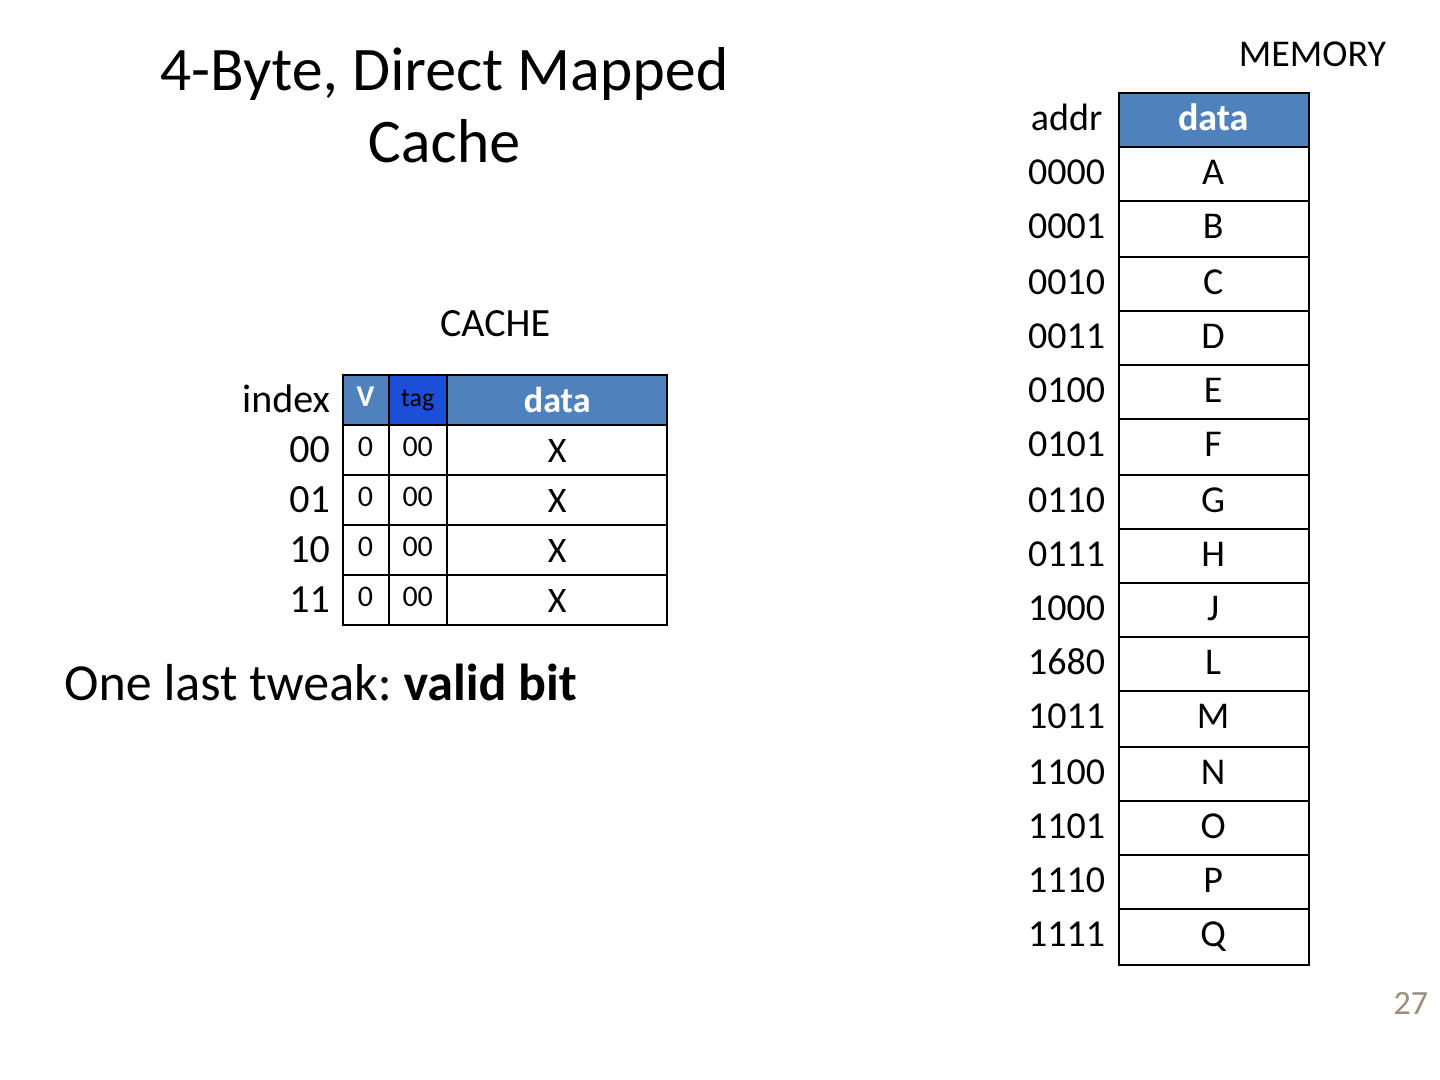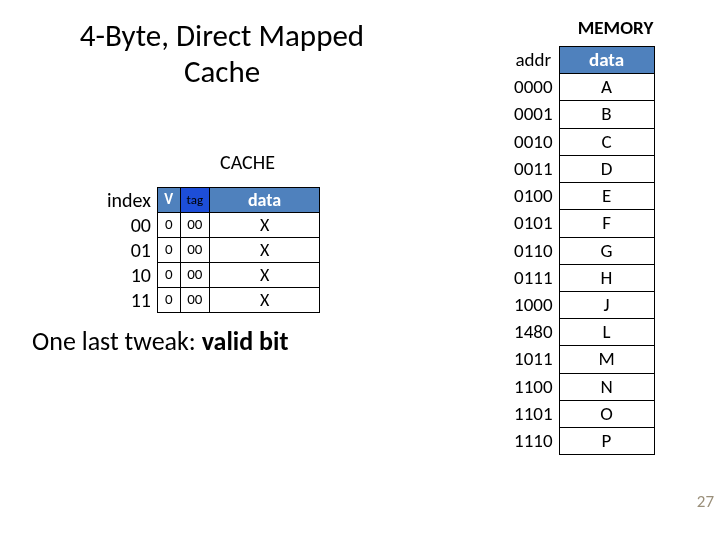--- a/index.html
+++ b/index.html
@@ -25,21 +25,21 @@
     text-align: center;
     font-weight: 400;
   }
   .cache-label {
     position: absolute;
     left: 220px; top: 150px;
     font-size: 20px;
   }
   .cache-table {
     position: absolute;
-    left: 101px; top: 187px;
+    left: 115px; top: 187px;
     border-collapse: collapse;
   }
   .cache-table td, .cache-table th {
     border: 1px solid #000;
     padding: 1px 6px;
     text-align: center;
     font-weight: 400;
     line-height: 1.15;
   }
   .cache-table .idx-col {
@@ -64,23 +64,23 @@
   .tweak {
     position: absolute;
     left: 32px; top: 325px;
     font-size: 26px;
   }
   .tweak .bold { font-weight: 700; margin-top: 21px; }
   .mem-label {
     position: absolute;
     left: 538px; top: 16px;
     width: 155px;
-    text-align: center;
+    text-align: right;
     font-size: 19px;
-    font-weight: 700;
+    font-weight: 400;
   }
   .mem-table {
     position: absolute;
     left: 508px; top: 46px;
     border-collapse: collapse;
   }
   .mem-table td, .mem-table th {
     padding: 0 6px;
     font-size: 19px;
     line-height: 1.38;
@@ -191,36 +191,40 @@
         </tr>
       <tr>
           <td class="addrcell">0111</td>
           <td class="mdatacell">H</td>
         </tr>
       <tr>
           <td class="addrcell">1000</td>
           <td class="mdatacell">J</td>
         </tr>
       <tr>
-          <td class="addrcell">1480</td>
+          <td class="addrcell">1680</td>
           <td class="mdatacell">L</td>
         </tr>
       <tr>
           <td class="addrcell">1011</td>
           <td class="mdatacell">M</td>
         </tr>
       <tr>
           <td class="addrcell">1100</td>
           <td class="mdatacell">N</td>
         </tr>
       <tr>
           <td class="addrcell">1101</td>
           <td class="mdatacell">O</td>
         </tr>
       <tr>
           <td class="addrcell">1110</td>
           <td class="mdatacell">P</td>
         </tr>
+      <tr>
+          <td class="addrcell">1111</td>
+          <td class="mdatacell">Q</td>
+        </tr>
     </tbody>
   </table>
 
   <div class="pagenum">27</div>
 </div>
 
 </body></html>

